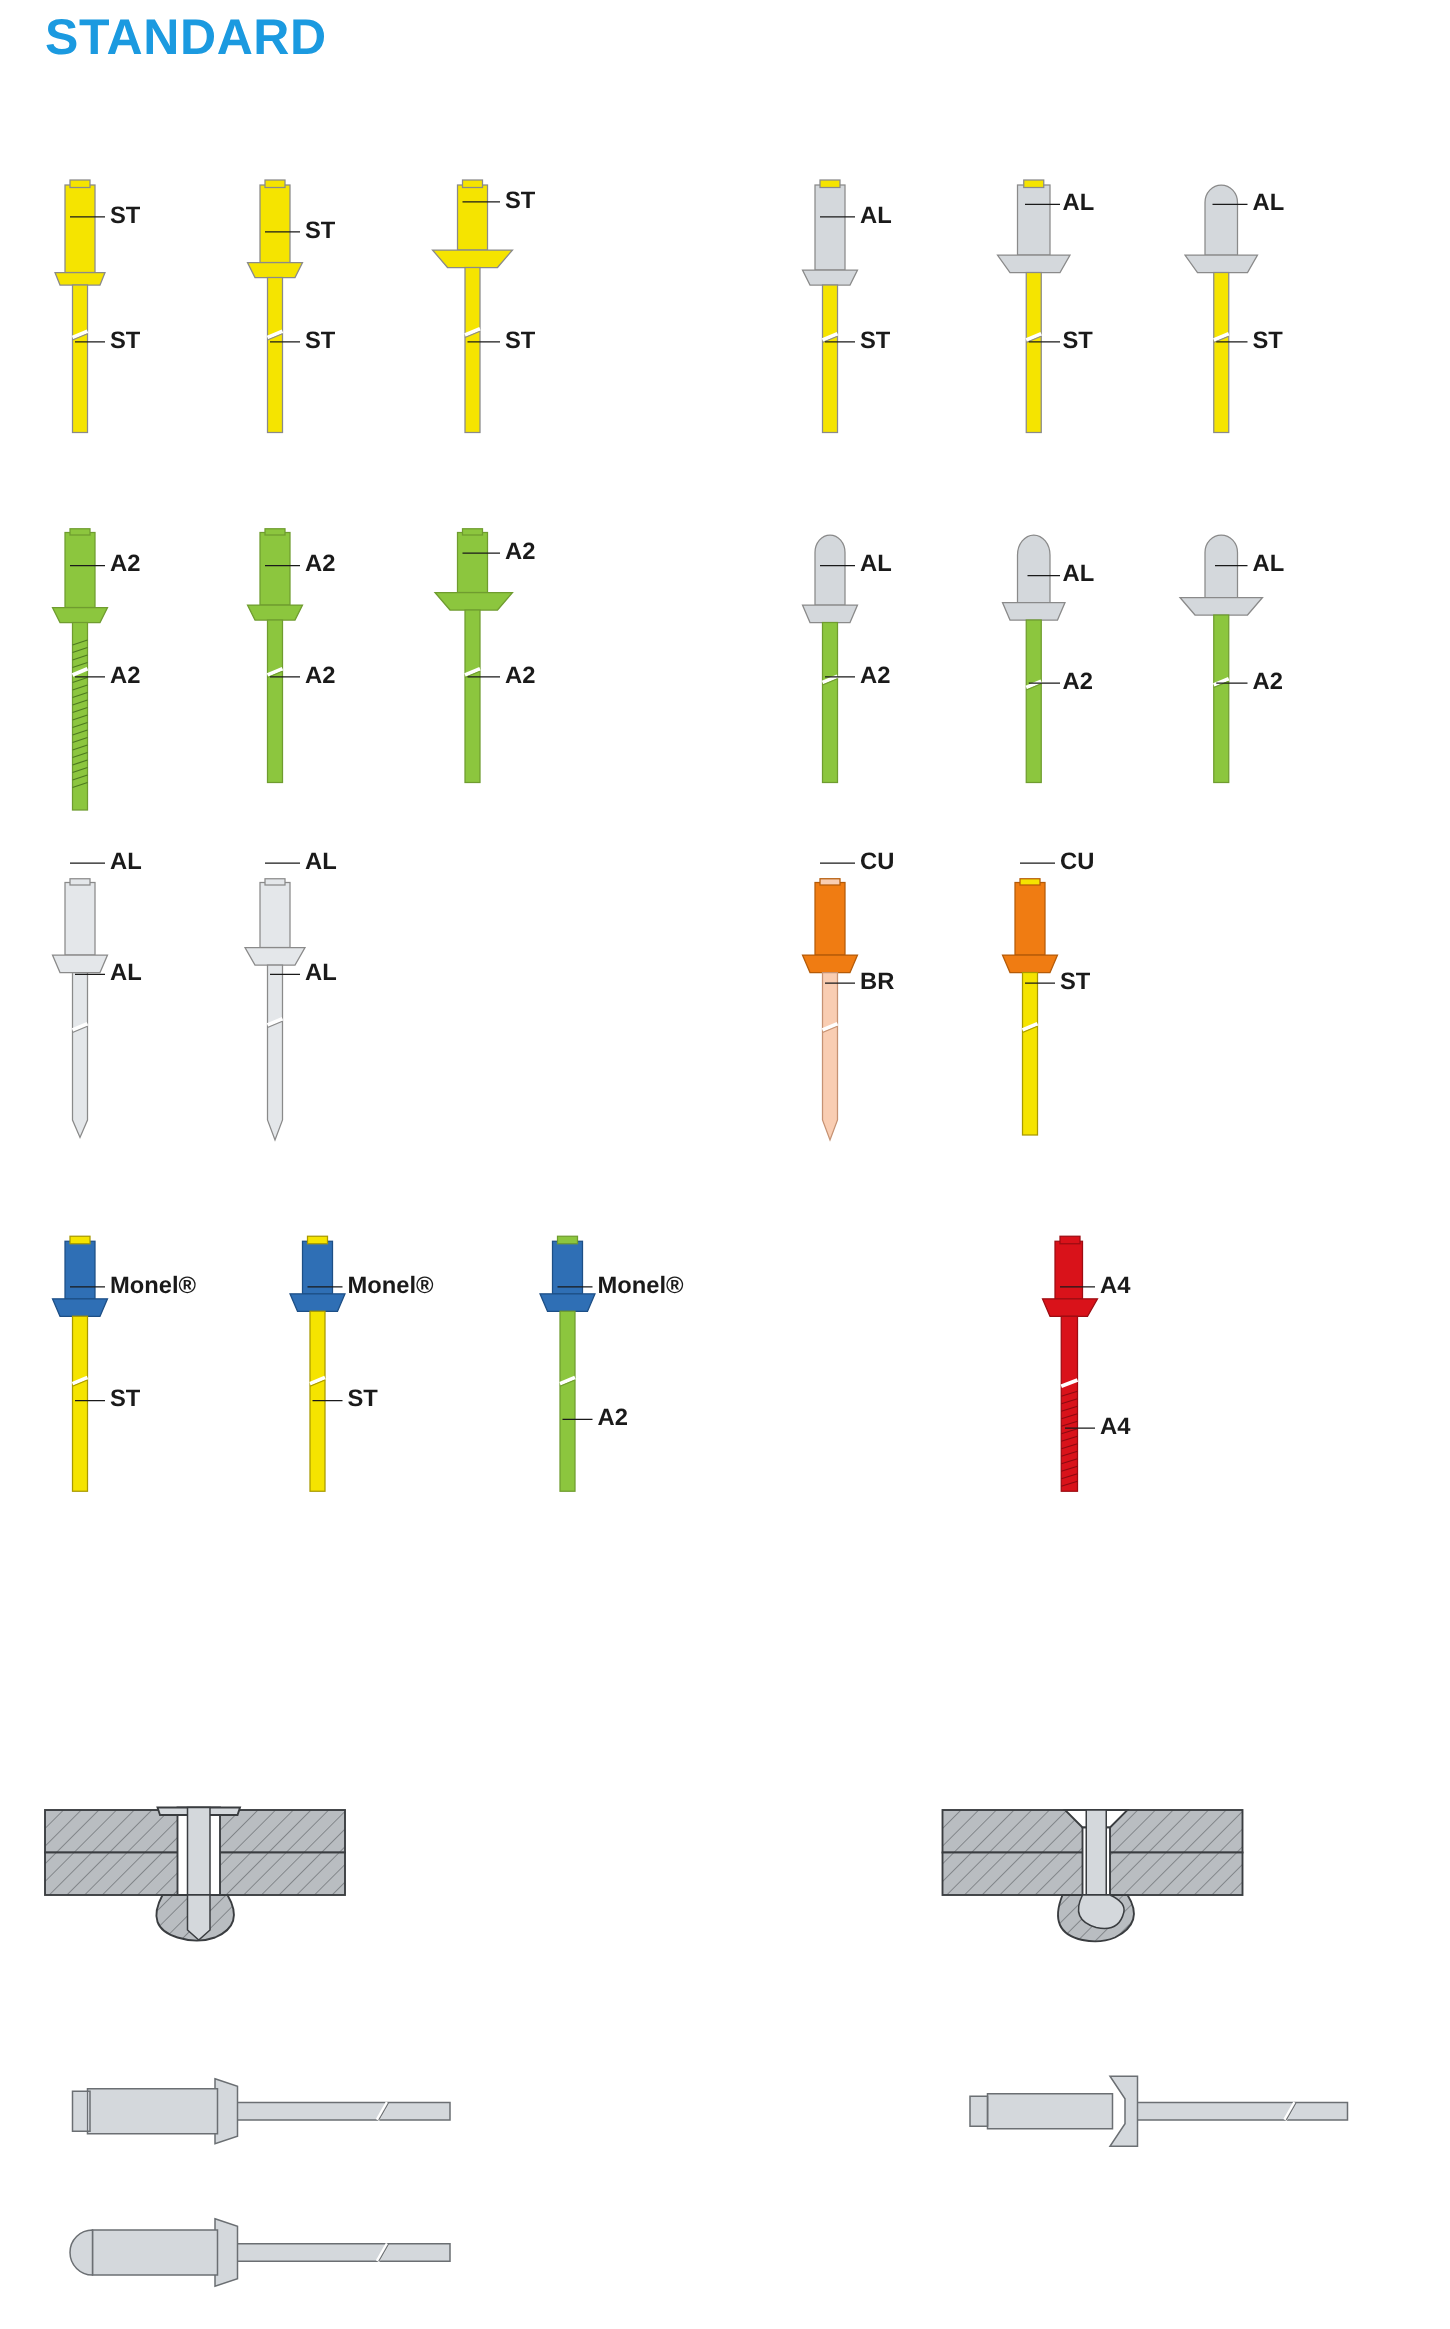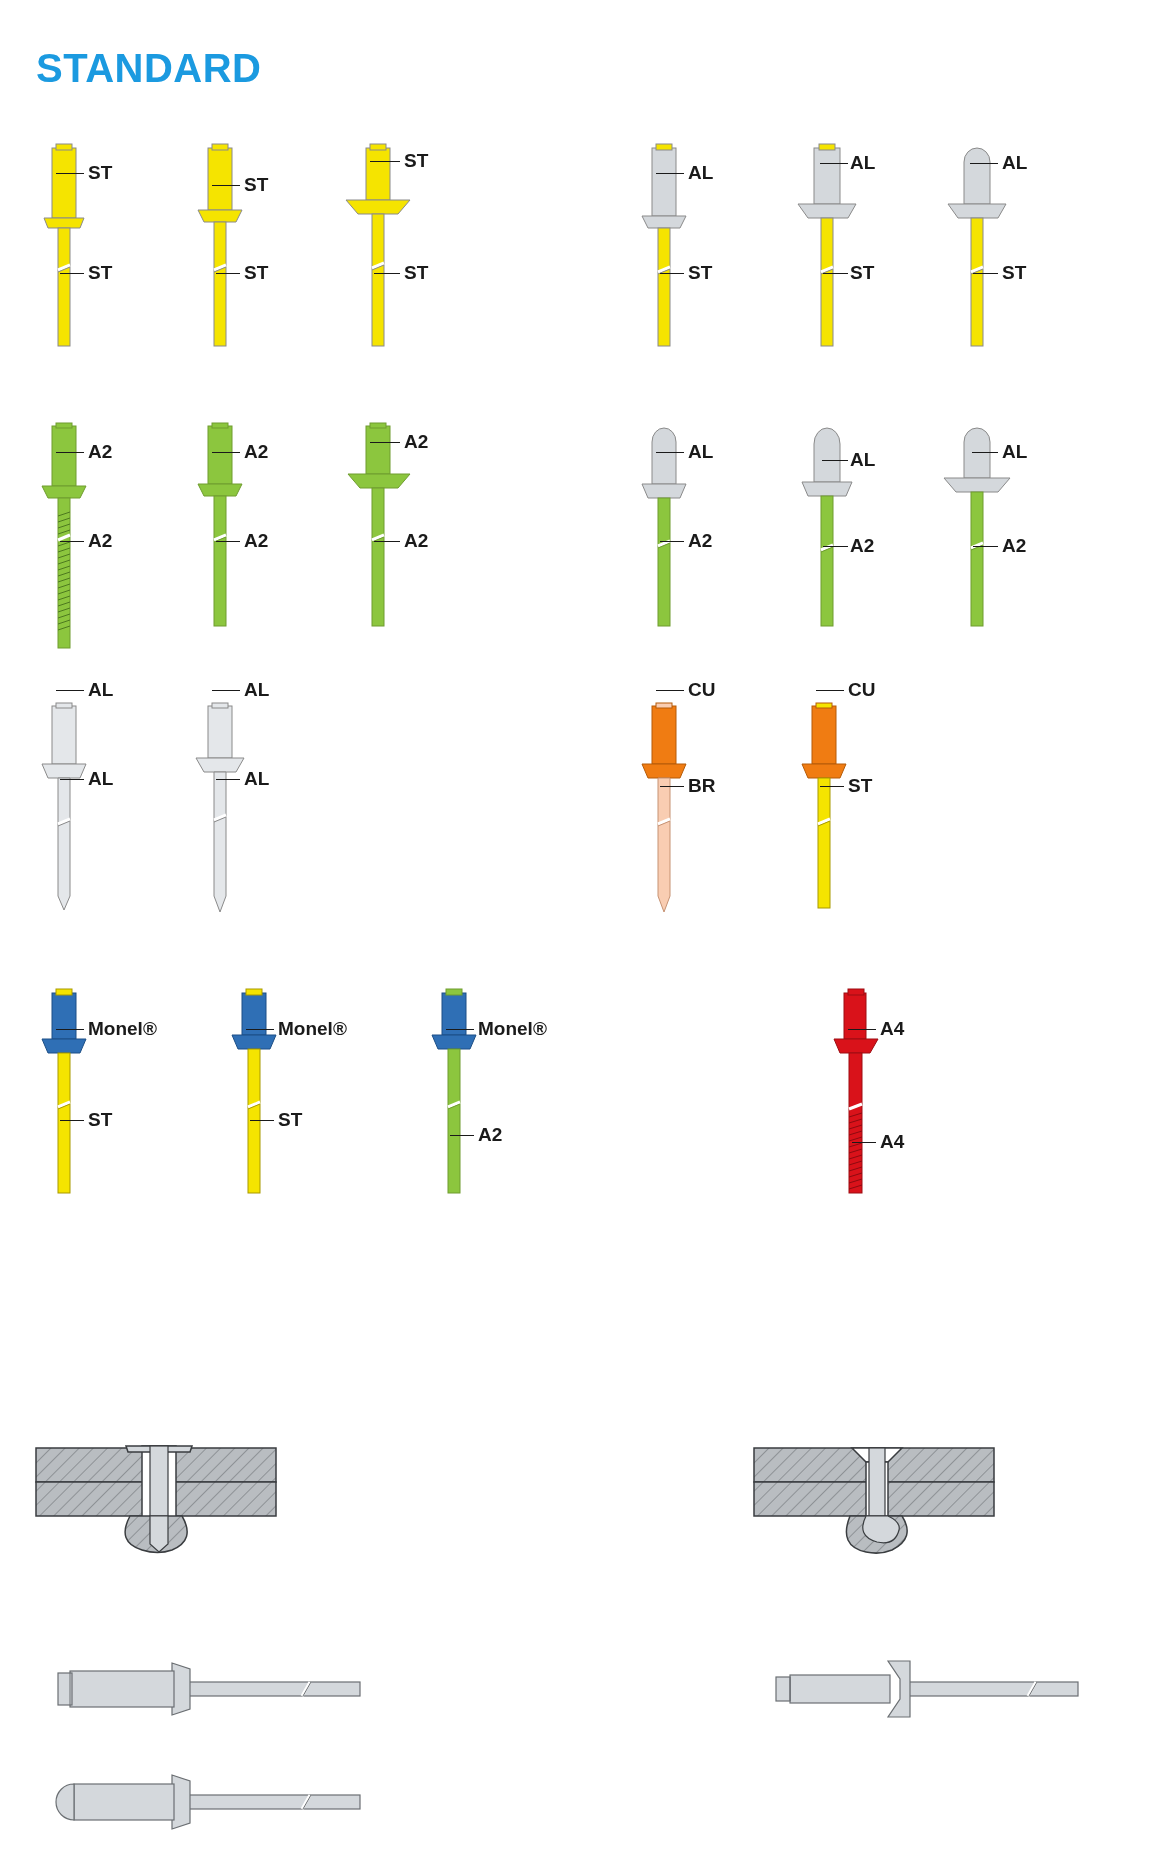--- a/index.html
+++ b/index.html
@@ -13,21 +13,20 @@
     overflow: hidden;
   }
   #title {
     position: absolute;
     left: 36px;
     top: 8px;
     font-size: 40px;
     font-weight: bold;
     color: #1b9ae0;
     letter-spacing: 0.5px;
-    margin-top: 38px;
   }
   .rivet {
     position: absolute;
   }
   .label {
     position: absolute;
     font-size: 19px;
     font-weight: bold;
     color: #1a1a1a;
     white-space: nowrap;

